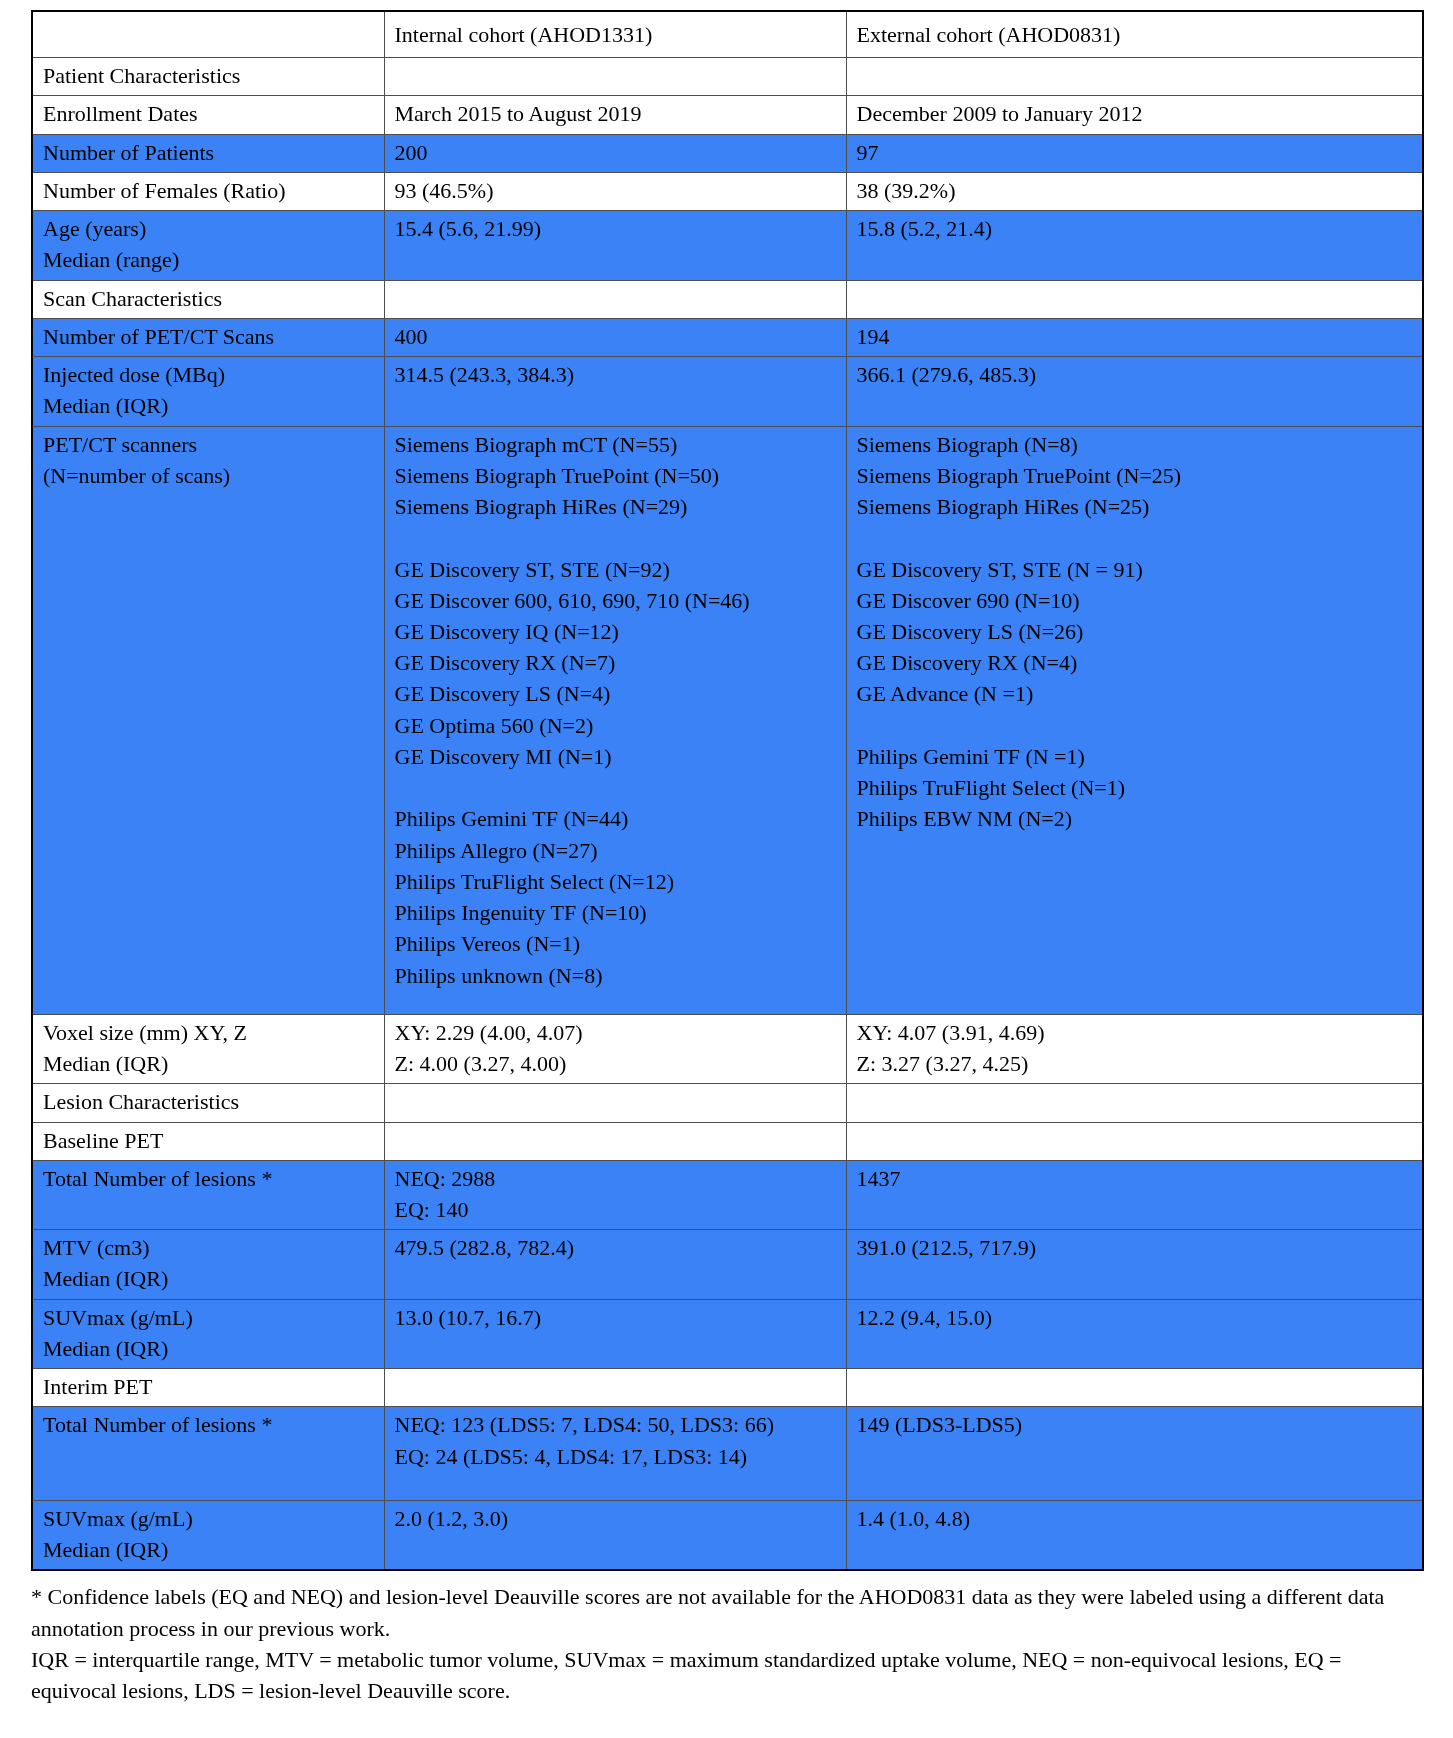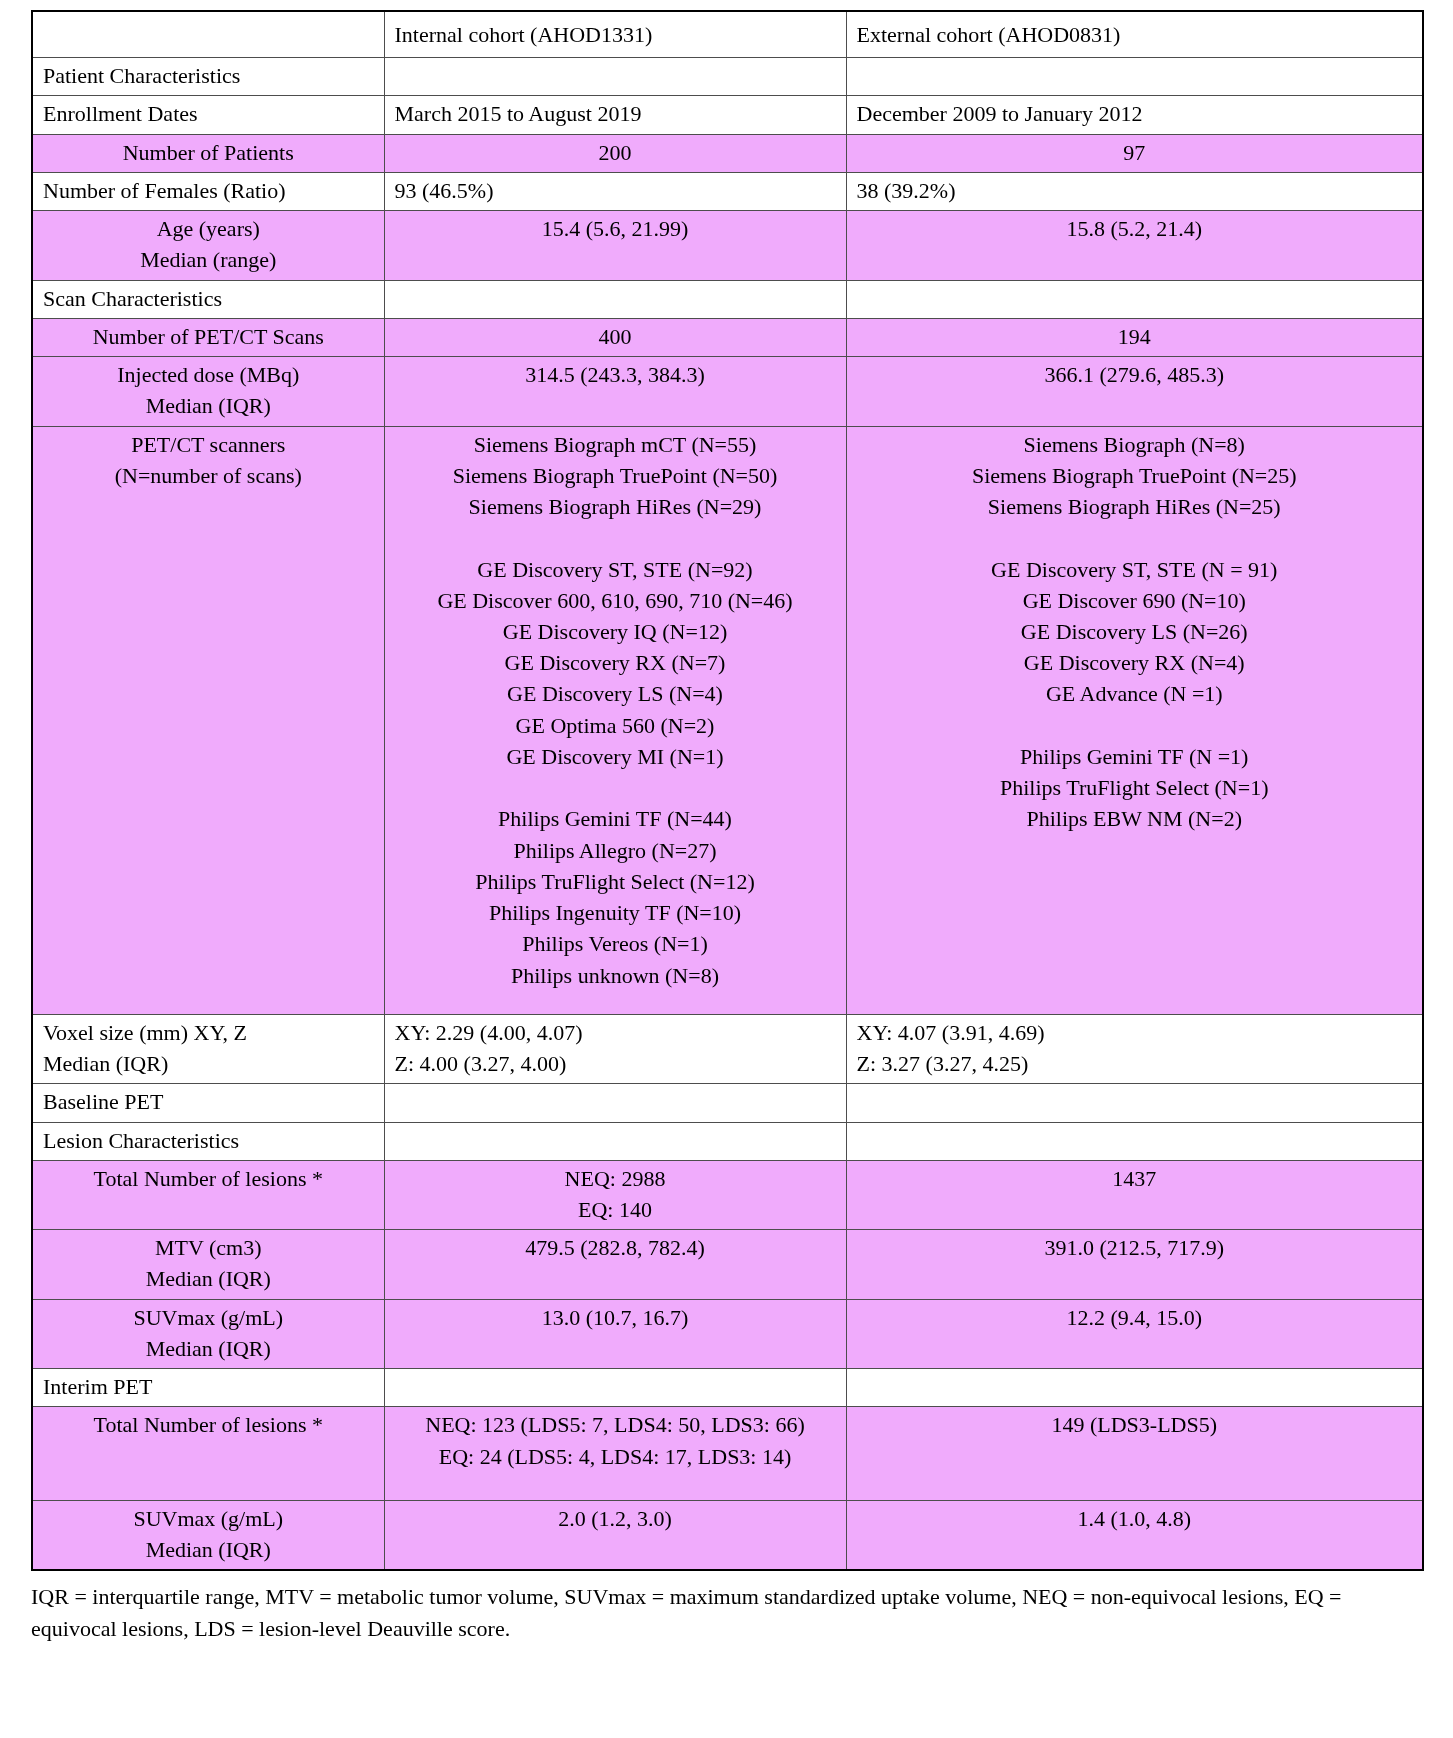--- a/index.html
+++ b/index.html
@@ -32,21 +32,21 @@
     white-space: pre-line;
     line-height: 1.42;
     font-weight: normal;
     overflow: hidden;
   }
   thead th {
     font-weight: normal;
     padding-top: 7px;
     padding-bottom: 7px;
   }
-  tr.shaded td { background: #f0abfc; text-align: center; }
+  tr.shaded td { background: #3b82f6; }
   td.bold { font-weight: normal; }
   td.indent { }
   tr.scanners td { padding-bottom: 23px; }
   tr.pb td { padding-bottom: 28px; }
 
   .footnotes {
     margin-top: 10px;
     width: 1391px;
     font-size: 22px;
     line-height: 1.42;
@@ -162,27 +162,27 @@
       <tr>
         <td>Voxel size (mm) XY, Z
 Median (IQR)</td>
         <td>XY: 2.29 (4.00, 4.07)
 Z: 4.00 (3.27, 4.00)</td>
         <td>XY: 4.07 (3.91, 4.69)
 Z: 3.27 (3.27, 4.25)</td>
       </tr>
 
       <tr>
+        <td class="bold">Lesion Characteristics</td>
+        <td></td>
+        <td></td>
+      </tr>
+
+      <tr>
         <td>Baseline PET</td>
-        <td></td>
-        <td></td>
-      </tr>
-
-      <tr>
-        <td class="bold">Lesion Characteristics</td>
         <td></td>
         <td></td>
       </tr>
 
       <tr class="shaded">
         <td class="indent">Total Number of lesions *</td>
         <td>NEQ: 2988
 EQ: 140</td>
         <td>1437</td>
       </tr>
@@ -218,16 +218,17 @@
         <td class="indent">SUVmax (g/mL)
 Median (IQR)</td>
         <td>2.0 (1.2, 3.0)</td>
         <td>1.4 (1.0, 4.8)</td>
       </tr>
 
     </tbody>
   </table>
 
   <div class="footnotes">
+    <p>* Confidence labels (EQ and NEQ) and lesion-level Deauville scores are not available for the AHOD0831 data as they were labeled using a different data annotation process in our previous work.</p>
     <p>IQR = interquartile range, MTV = metabolic tumor volume, SUVmax = maximum standardized uptake volume, NEQ = non-equivocal lesions, EQ = equivocal lesions, LDS = lesion-level Deauville score.</p>
   </div>
 
 </div>
 
 </body></html>

